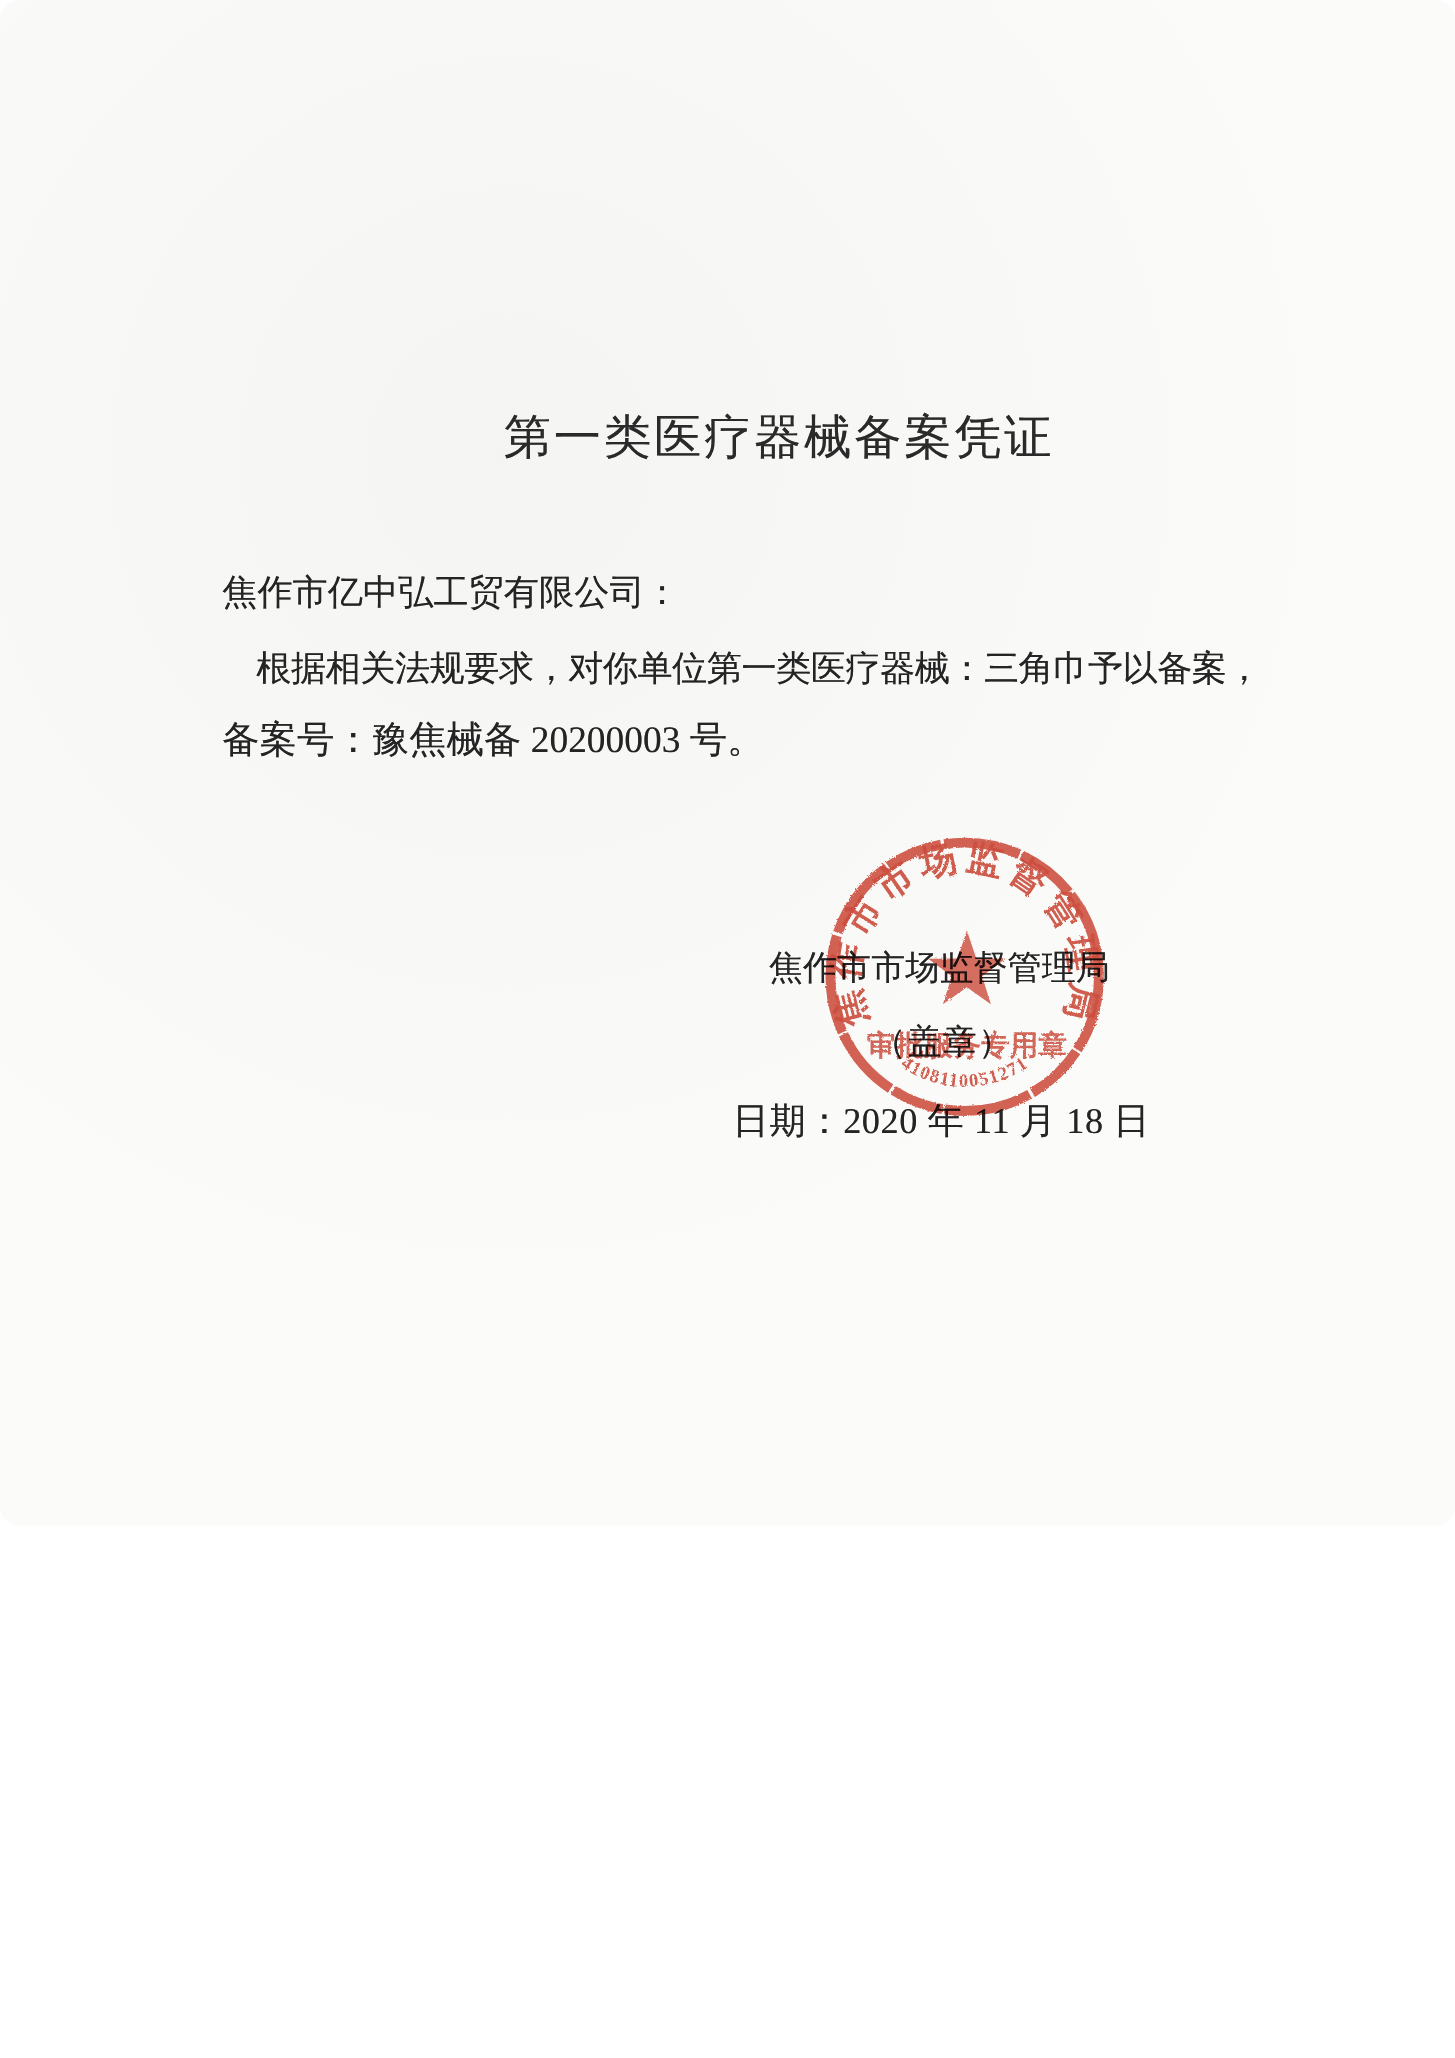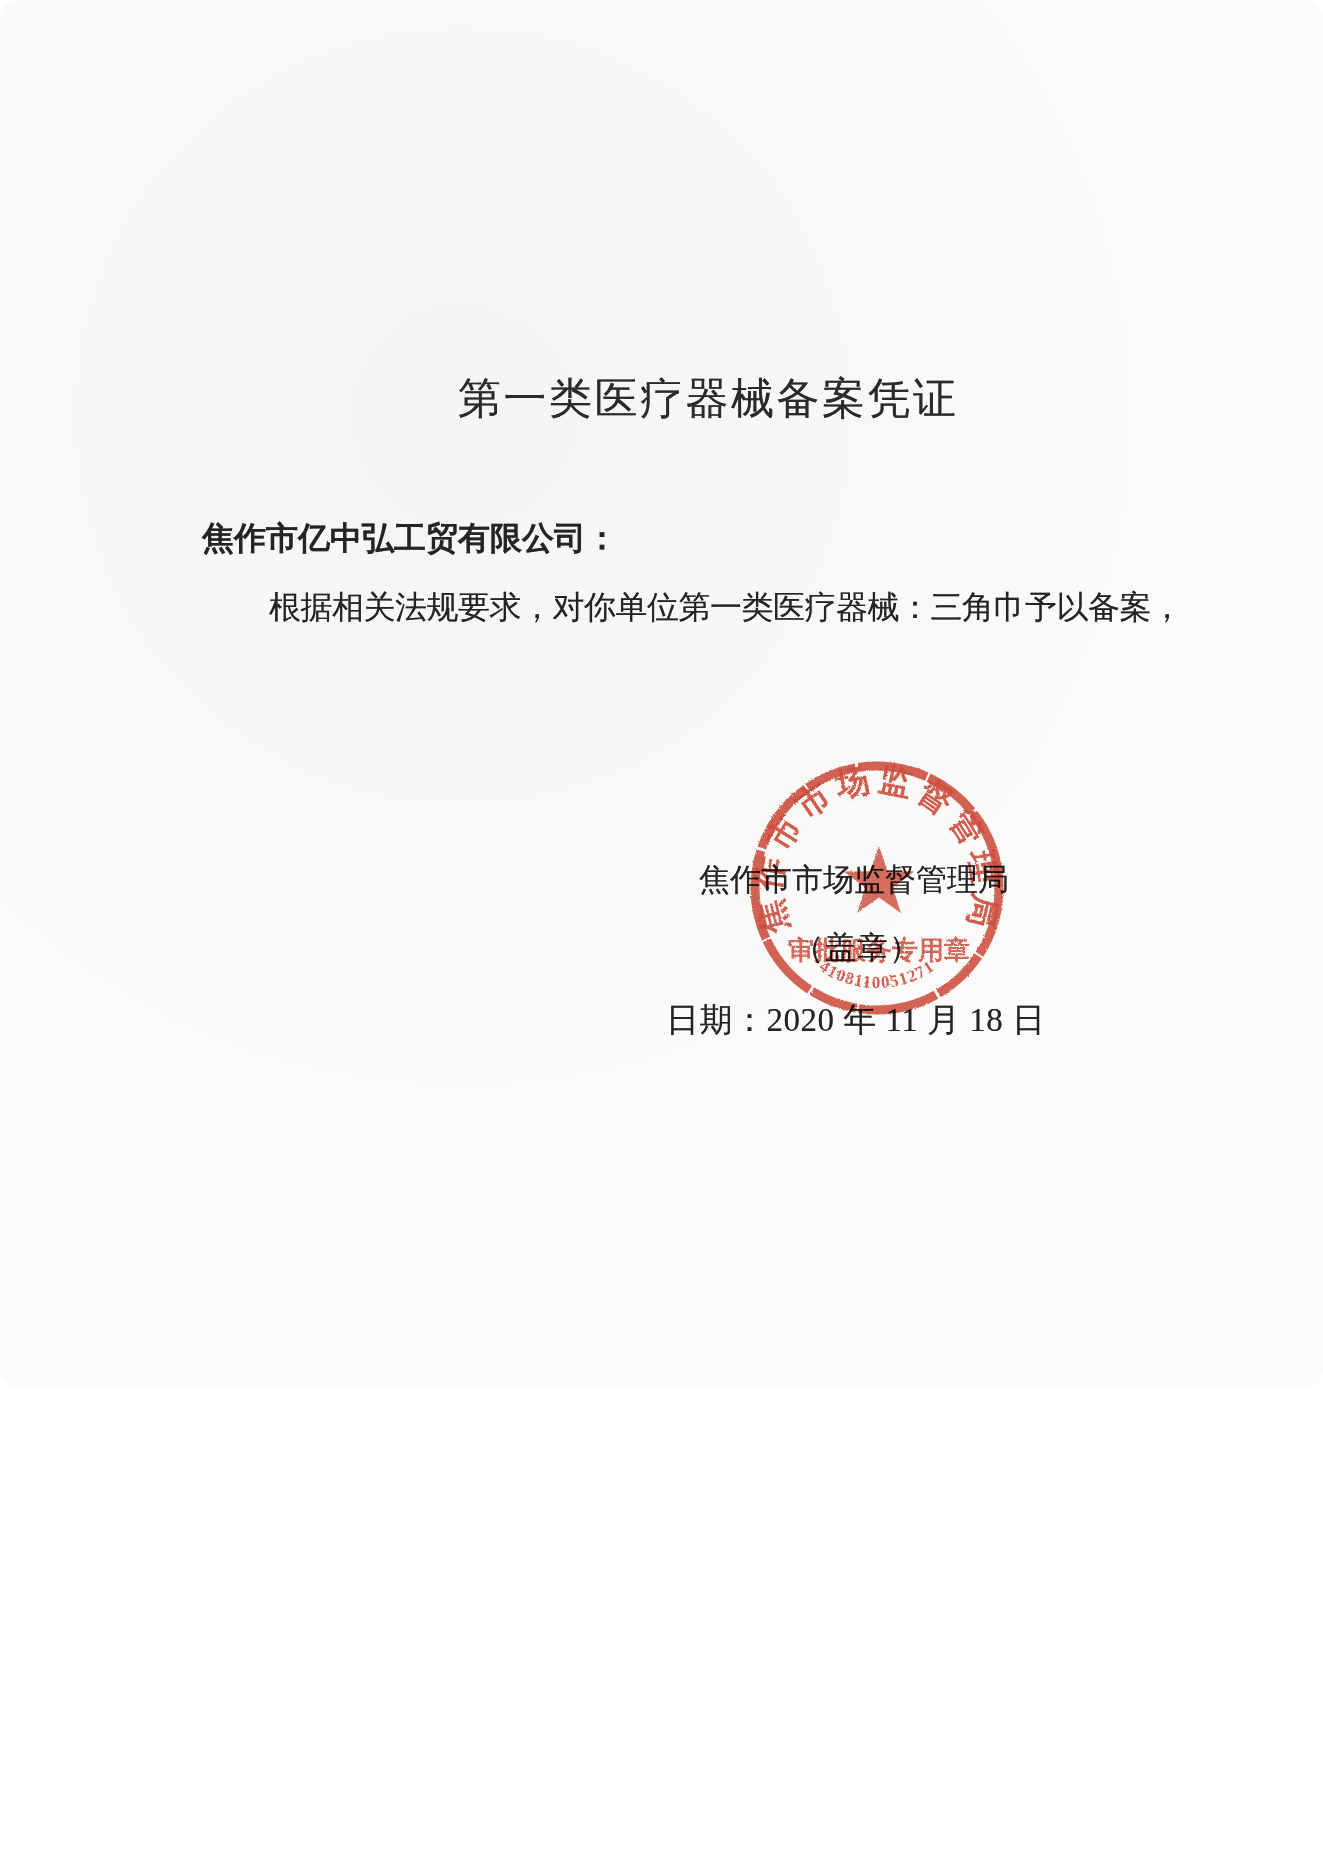--- a/index.html
+++ b/index.html
@@ -18,25 +18,25 @@
     border-radius:18px;
   }
   .abs{position:absolute;white-space:nowrap;line-height:1.25;}
   .doc-title{
     left:458px;top:372px;
     font-size:43px;letter-spacing:2.5px;
     color:#2a2a2a;
   }
   .recipient{
     left:202px;top:518px;
-    font-size:32px;letter-spacing:0;font-weight:bold;
+    font-size:32px;letter-spacing:0;
   }
   .body-line1{
     left:233px;top:587px;
-    font-size:32px;letter-spacing:-0.5px;margin-left:36px;
+    font-size:32px;letter-spacing:-0.5px;
   }
   .body-line2{
     left:202px;top:653px;
     font-size:34px;letter-spacing:0;
   }
   .authority{
     left:699px;top:861px;
     font-size:31px;letter-spacing:0;
   }
   .seal-note{
@@ -61,20 +61,21 @@
 <body>
 
 <div class="page">
 
   <div class="abs doc-title text-soft">第一类医疗器械备案凭证</div>
 
   <div class="abs recipient text-soft">焦作市亿中弘工贸有限公司：</div>
 
   <div class="abs body-line1 text-soft">根据相关法规要求，对你单位第一类医疗器械：三角巾予以备案，</div>
 
+  <div class="abs body-line2 text-soft">备案号：豫焦械备 20200003 号。</div>
 
   <div class="abs authority text-soft">焦作市市场监督管理局</div>
 
   <div class="abs seal-note text-soft">（盖章）</div>
 
   <div class="abs date-line text-soft">日期：2020 年 11 月 18 日</div>
 
   <svg class="seal" viewBox="0 0 280 280">
     <defs>
       <filter id="rough" x="-10%" y="-10%" width="120%" height="120%">

